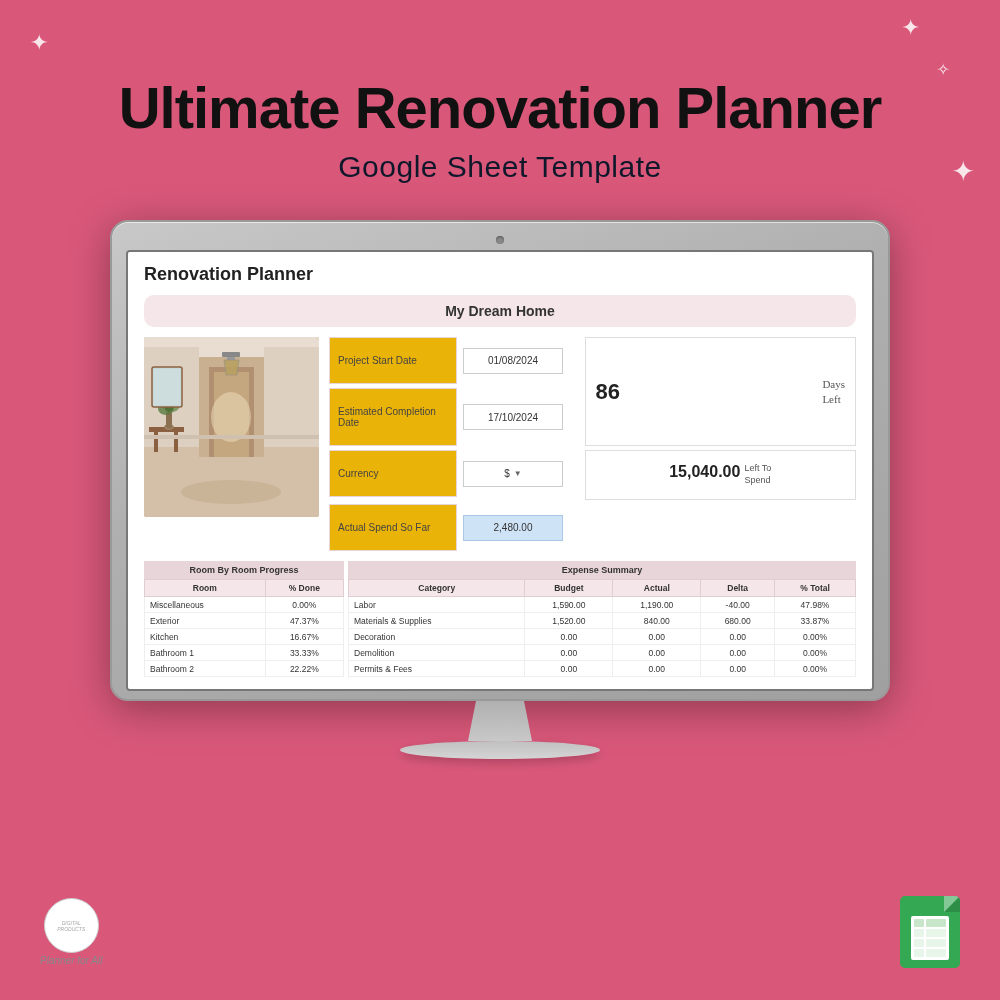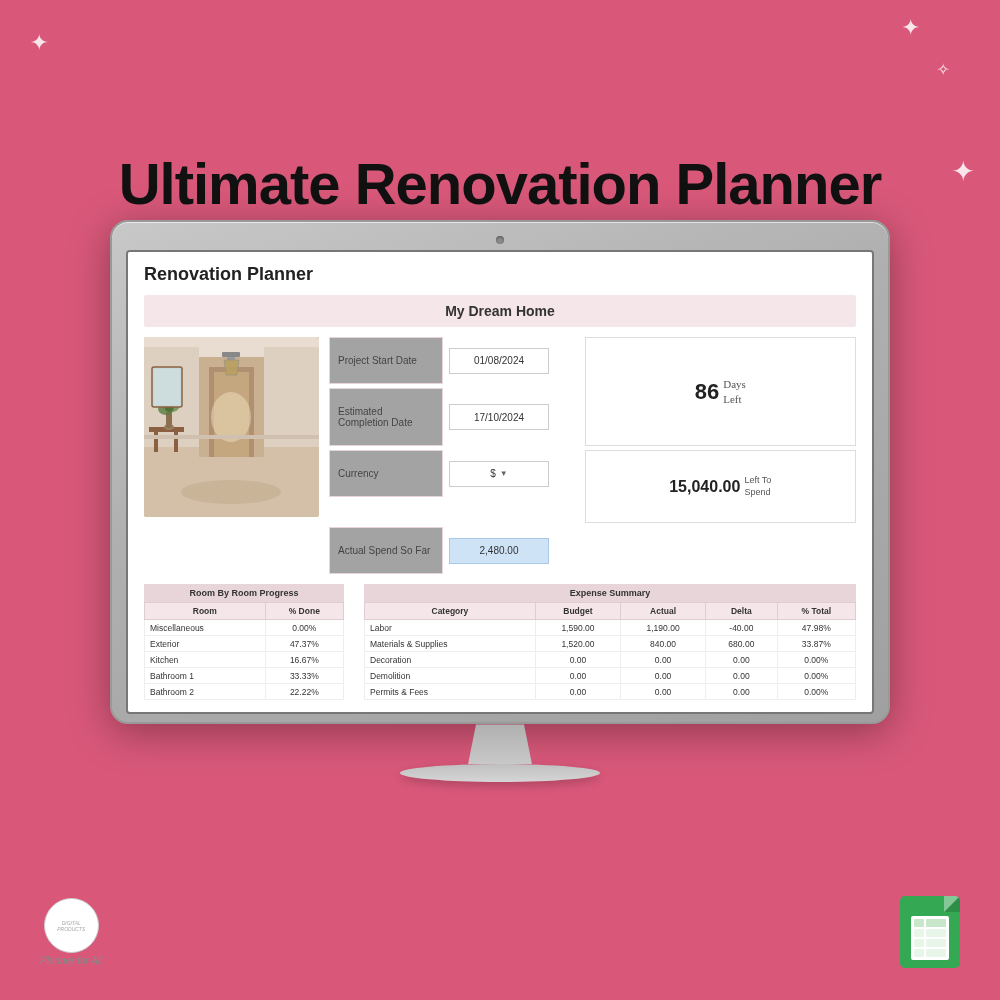--- a/index.html
+++ b/index.html
@@ -21,21 +21,21 @@
     }
 
     
     .header-section {
       position: absolute;
       top: 0; left: 0; right: 0;
       height: 260px;
       display: flex;
       flex-direction: column;
       align-items: center;
-      justify-content: flex-end;
+      justify-content: center;
       z-index: 10;
     }
 
     .main-title {
       font-size: 58px;
       font-weight: 900;
       color: #111;
       letter-spacing: -1px;
       line-height: 1.1;
       text-align: center;
@@ -117,21 +117,21 @@
     }
 
     
     .project-header-bar {
       background: #f5e6ea;
       text-align: center;
       padding: 8px;
       font-size: 14px;
       font-weight: 600;
       color: #333;
-      border-radius: 2px;
+      border-radius: 10px;
       margin-bottom: 10px;
     }
 
     
     .main-content-area {
       display: flex;
       gap: 10px;
       margin-bottom: 10px;
     }
 
@@ -170,25 +170,25 @@
       gap: 4px;
     }
 
     .form-row {
       display: flex;
       align-items: center;
       gap: 6px;
     }
 
     .form-label {
-      background: #a3a3a3;
+      background: #eab308;
       padding: 17px 8px;
       font-size: 10px;
       color: #444;
-      width: 114px;
+      width: 128px;
       flex-shrink: 0;
       min-height: 26px;
       display: flex;
       align-items: center;
       border: 1px solid #e8d5da;
     }
 
     .form-value {
       background: white;
       padding: 5px 8px;
@@ -235,24 +235,23 @@
     .days-label {
       font-size: 11px;
       color: #555;
       line-height: 1.3;
       font-family: Liberation Serif, serif;
     }
 
     .spend-box {
       background: white;
       border: 1px solid #ddd;
-      padding: 24px 10px;
+      padding: 12px 10px;
       min-height: 50px;
       display: flex;
-      align-items: center;
       justify-content: center;
       gap: 4px;
       flex: 1;
     }
 
     .spend-number {
       font-size: 16px;
       font-weight: 700;
       color: #222;
     }
@@ -266,21 +265,21 @@
     .actual-spend-value {
       background: #cfe3f7;
       border: 1px solid #aac8e8;
       color: #333;
       justify-content: center;
     }
 
     
     .tables-area {
       display: flex;
-      gap: 20px;
+      gap: 4px;
     }
 
     .room-progress-table {
       flex: 0 0 200px;
     }
 
     .expense-summary-table {
       flex: 1;
     }
 
@@ -449,21 +448,21 @@
                   <div class="form-label">Project Start Date</div>
                   <div class="form-value">01/08/2024</div>
                 </div>
 
                 <div class="form-row">
                   <div class="form-label">Estimated Completion Date</div>
                   <div class="form-value">17/10/2024</div>
                 </div>
               </div>
 
-              <div class="days-box" style="min-width:90px; flex-shrink:0;">
+              <div class="days-box" style="min-width:90px; flex-shrink:0;justify-content:space-between;">
                 <span class="days-number">86</span>
                 <span class="days-label">Days<br>Left</span>
               </div>
             </div>
 
             <div style="display:flex; gap:6px; align-items:stretch;">
               <div style="display:flex; flex-direction:column; gap:0; flex:1;">
 
                 <div class="form-row">
                   <div class="form-label">Currency</div>

